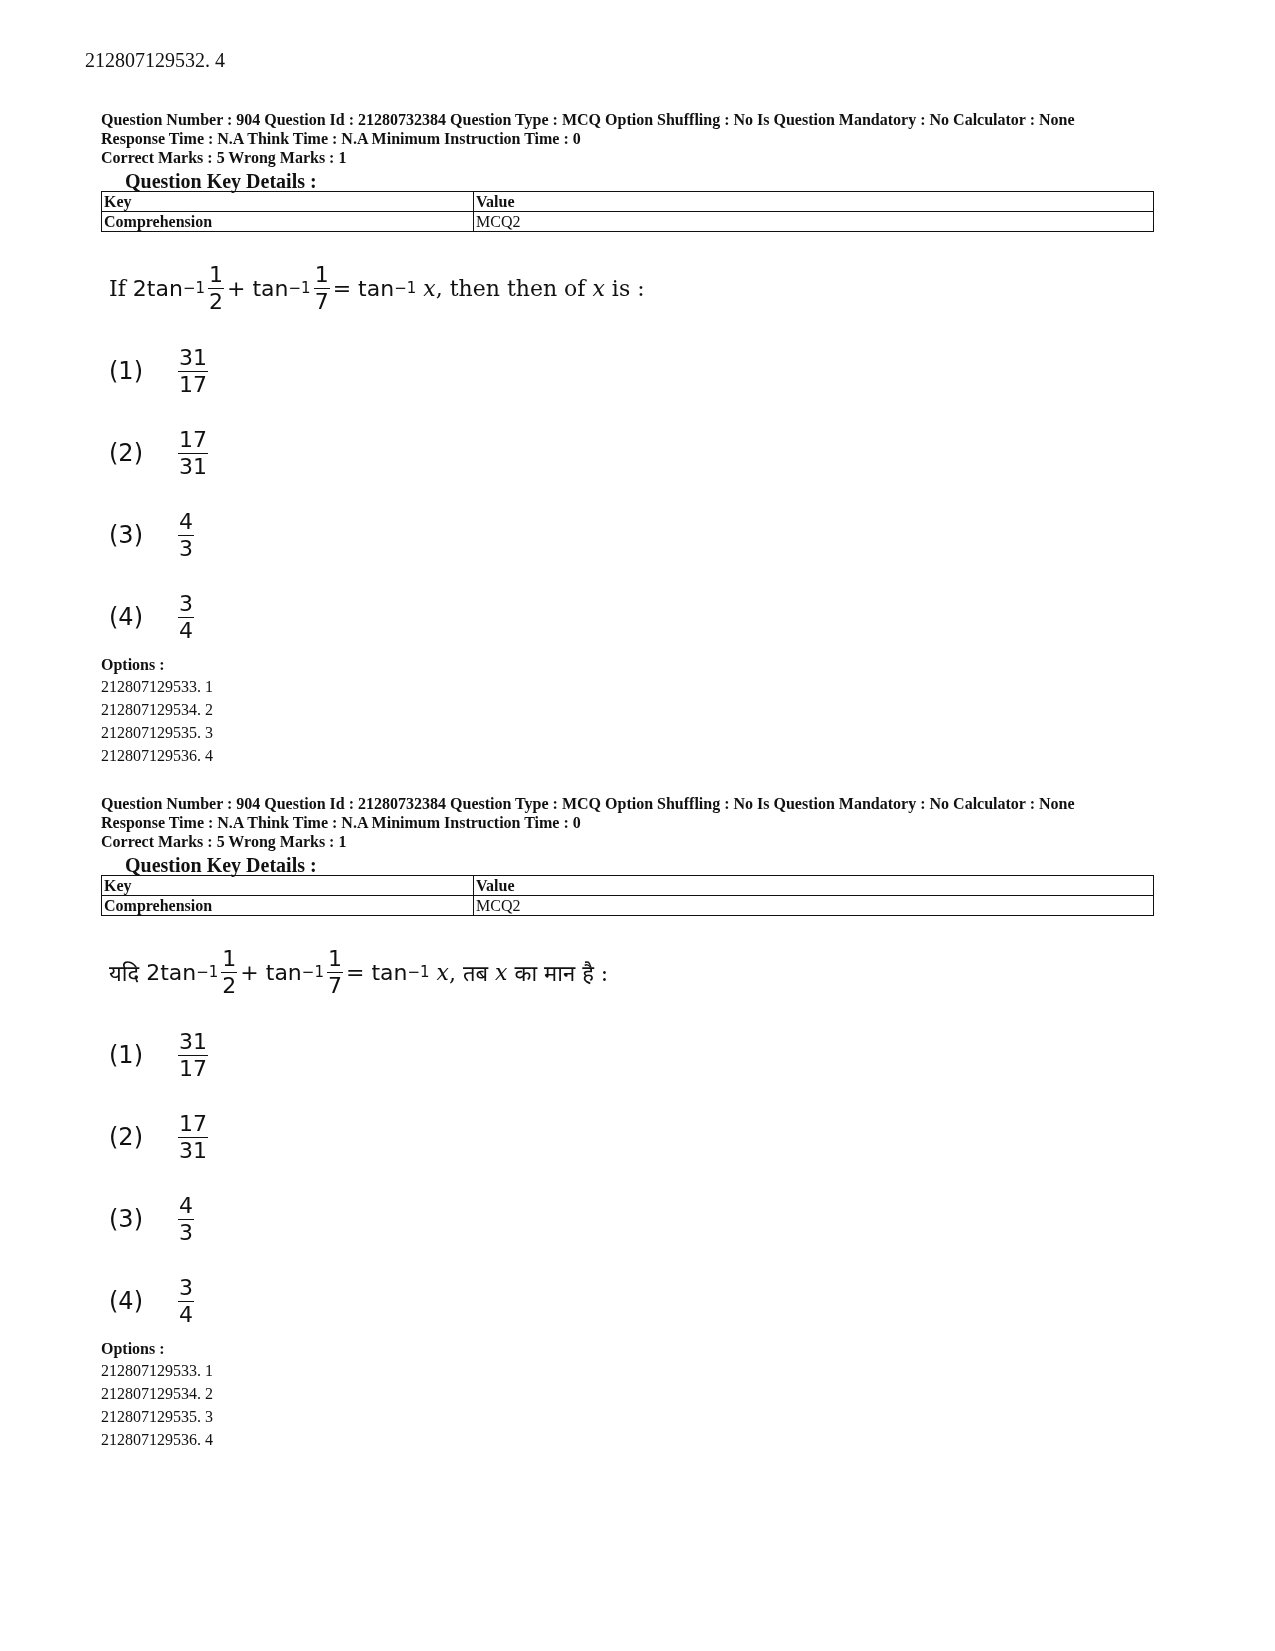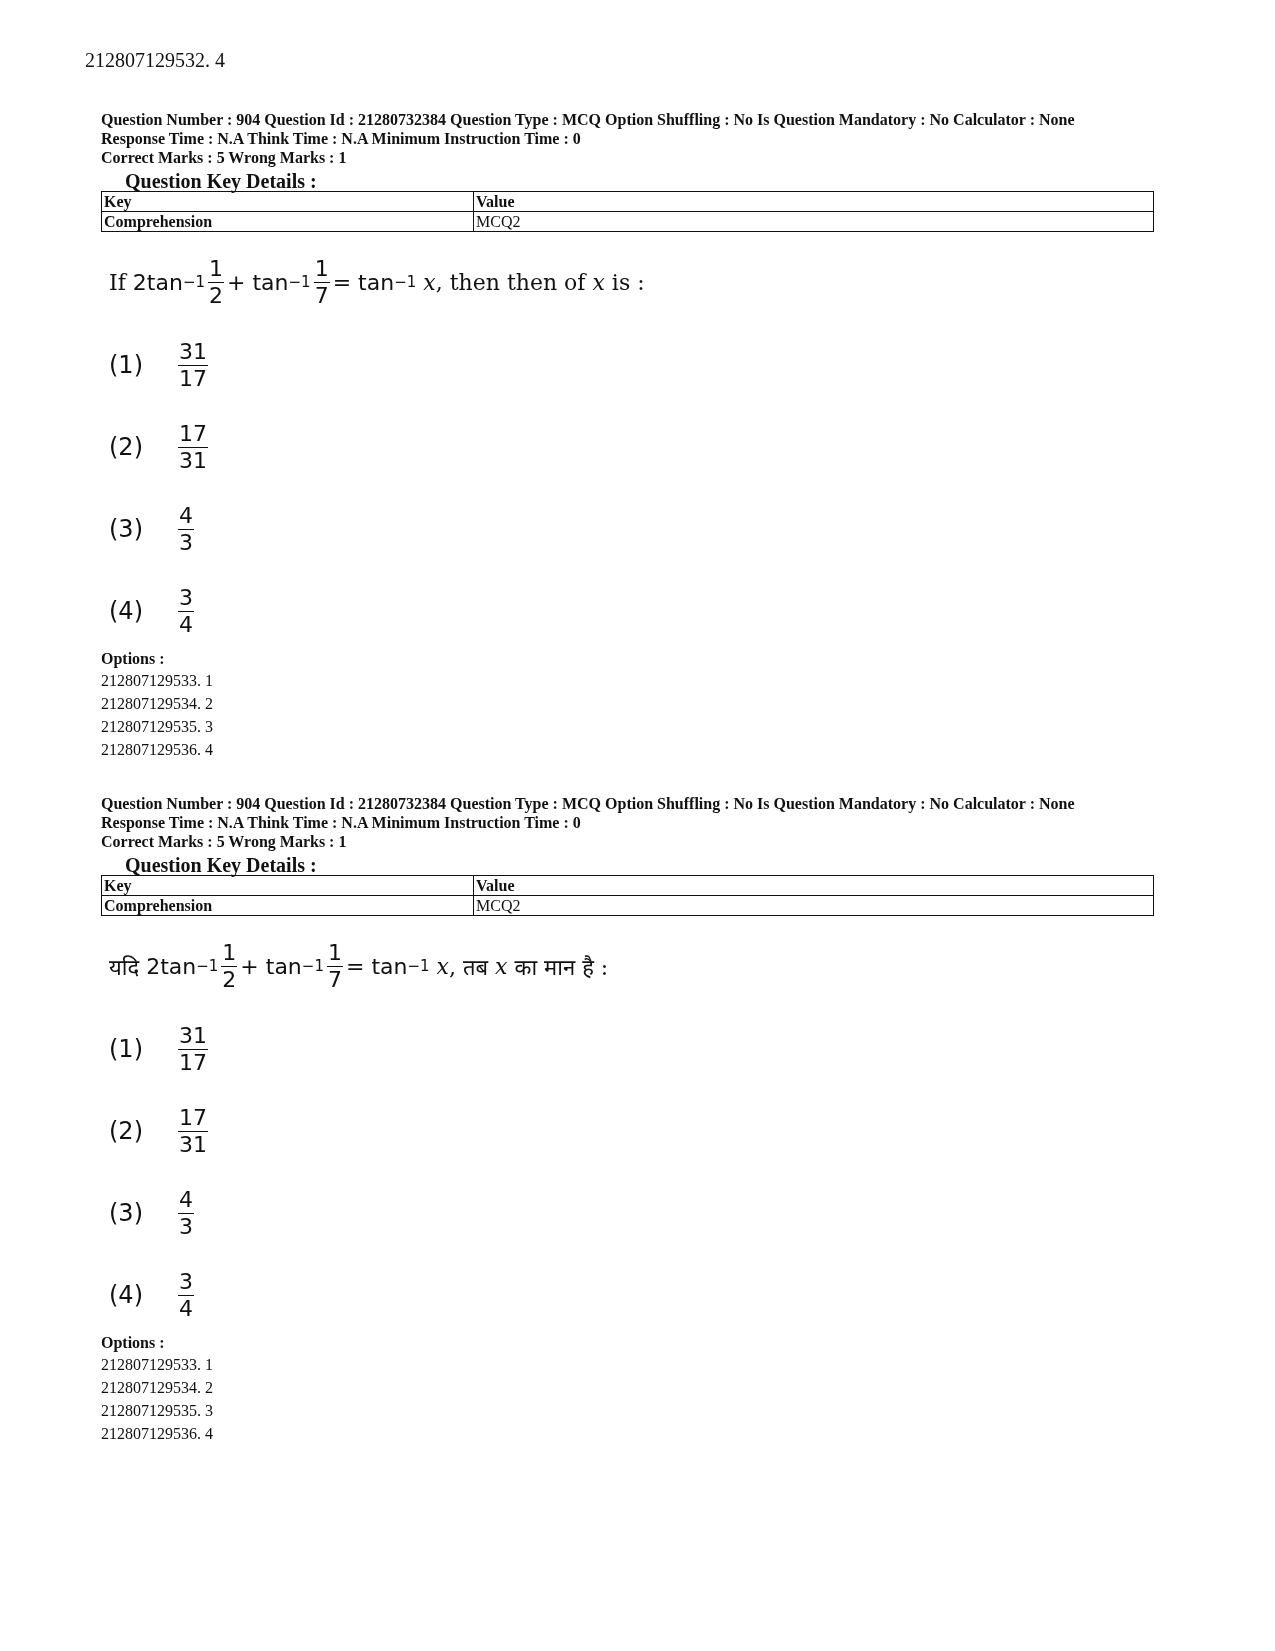--- a/index.html
+++ b/index.html
@@ -8,21 +8,21 @@
   .topline { position: absolute; top: 49px; left: 0; font-size: 20px; }
   .block { position: absolute; left: 16px; width: 1053px; }
   .meta { font-weight: bold; font-size: 16px; line-height: 19px; }
   .meta-line { white-space: nowrap; }
   .marks { font-weight: bold; font-size: 16px; line-height: 19px; }
   .keydet { font-weight: bold; font-size: 20px; margin-top: 5px; line-height: 19px; margin-left: 24px; }
   table.kt { border-collapse: collapse; width: 1053px; margin-top: 0; font-size: 16px; }
   table.kt td { border: 1.5px solid #111; padding: 0 2px; height: 19px; line-height: 19px; vertical-align: middle; }
   table.kt td.c1 { width: 367px; font-weight: bold; }
   table.kt tr.hdr td { font-weight: bold; }
-  .qtext { margin-top: 18px; margin-left: 8px; height: 64px; font-family: "DejaVu Sans", sans-serif; font-size: 22px; display: flex; align-items: center; white-space: nowrap; }
+  .qtext { margin-top: 24px; margin-left: 8px; height: 64px; font-family: "DejaVu Sans", sans-serif; font-size: 22px; display: flex; align-items: center; white-space: nowrap; }
   .qtext .serif { font-family: "DejaVu Serif", serif; }
   .qtext .it { font-style: italic; font-family: "DejaVu Serif", serif; }
   .frac { display: inline-flex; flex-direction: column; align-items: center; vertical-align: middle; margin: 0 3px; line-height: 1; }
   .frac .num { padding: 0 1px 2px 1px; border-bottom: 1.6px solid #111; }
   .frac .den { padding-top: 2px; }
   sup { font-size: 15px; vertical-align: 10px; }
   .opts { margin-top: 10px; margin-left: 8px; }
   .opt { height: 82px; display: flex; align-items: center; font-family: "DejaVu Sans", sans-serif; font-size: 24px; }
   .opt .onum { width: 66px; }
   .opt .frac { font-size: 22px; }

